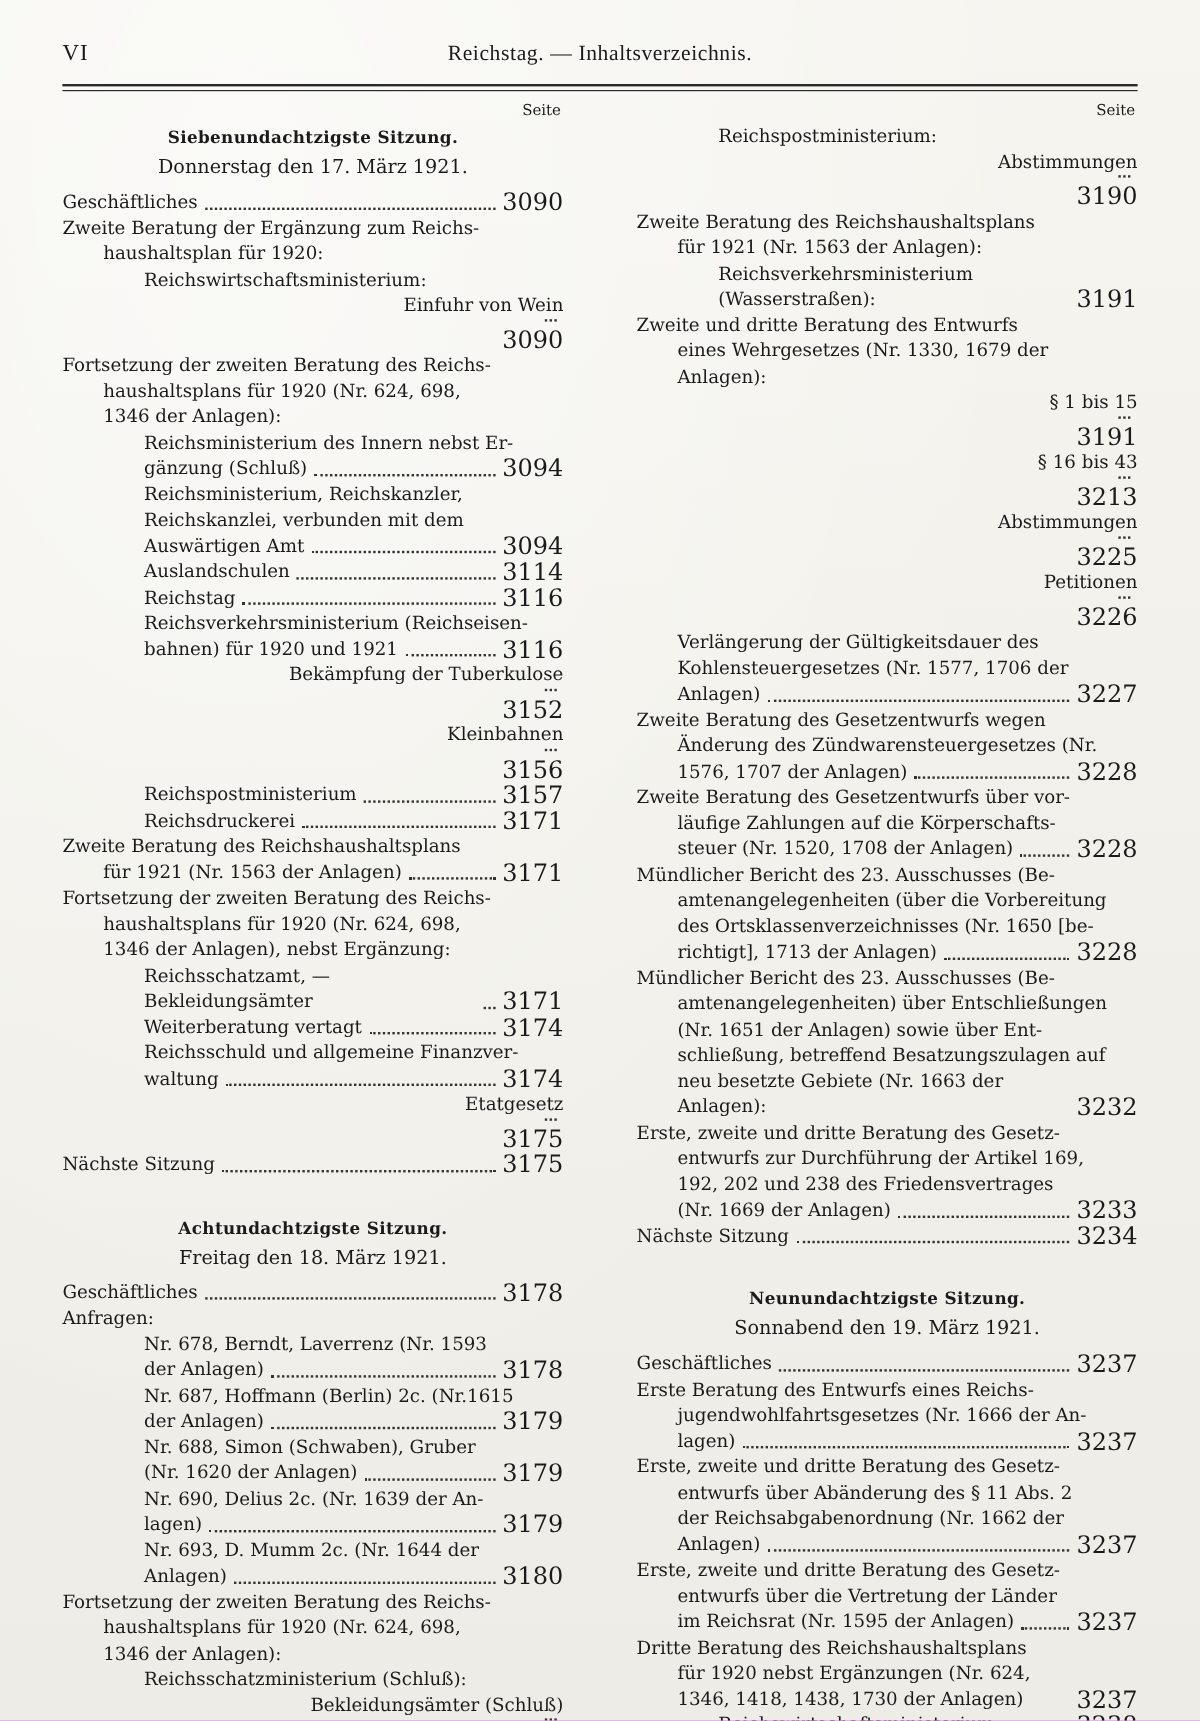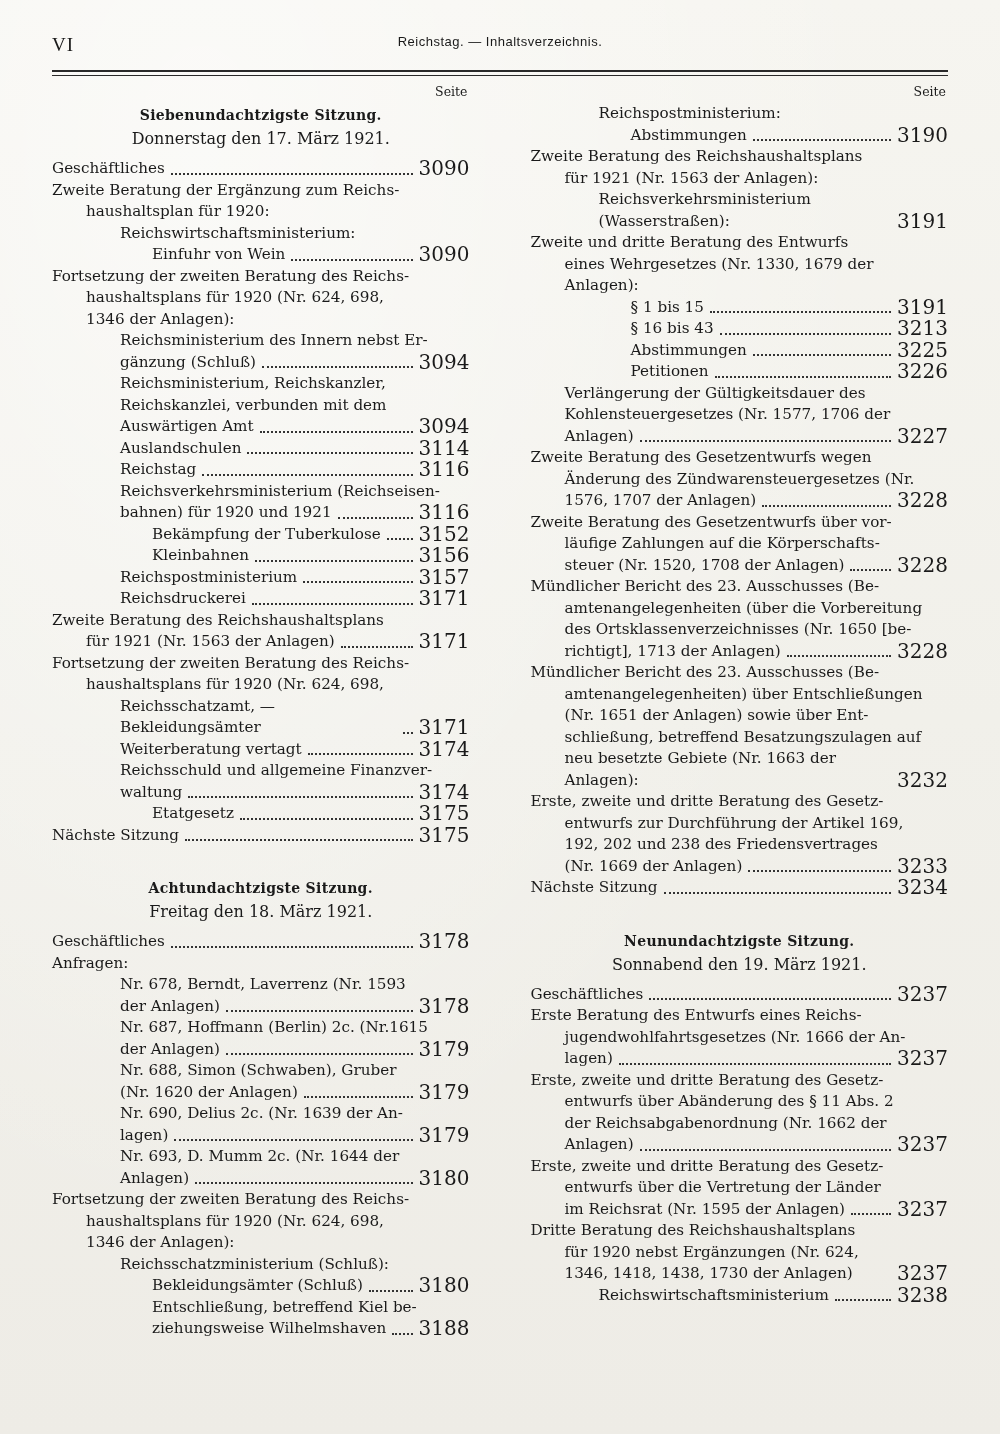--- a/index.html
+++ b/index.html
@@ -46,22 +46,22 @@
     font-family: "Liberation Serif", serif;
     font-size: 19px;
     letter-spacing: 1px;
   }
   .running-title {
     position: absolute;
     left: 0;
     right: 0;
     top: 0;
     text-align: center;
-    font-family: Liberation Sans, sans-serif;
-    font-size: 13px;
+    font-family: Liberation Serif, serif;
+    font-size: 18px;
     letter-spacing: 0.5px;
   }
   .header-rule {
     position: absolute;
     left: 52px;
     right: 52px;
     top: 70px;
     border-top: 2px solid #2a2a2a;
     border-bottom: 1px solid #2a2a2a;
     height: 3px;
@@ -134,21 +134,21 @@
   }
   .entry .pg {
     flex: 0 0 auto;
     font-family: "DejaVu Serif", serif;
     font-size: 20px;
     min-width: 42px;
     text-align: right;
   }
   .ind1 { margin-left: 34px; }
   .ind2 { margin-left: 68px; }
-  .ind3 { margin-left: 100px; }
+  .ind3 { margin-left: 100px; flex-direction: column; }
 </style>
 </head>
 <body>
 
 <div class="page">
   <div class="content">
 
     <div class="header">
       <div class="folio">VI</div>
       <div class="running-title">Reichstag. — Inhaltsverzeichnis.</div>
@@ -253,20 +253,23 @@
               <span class="txt">für 1921 (Nr. 1563 der Anlagen)</span>
               <span class="dots"></span>
               <span class="pg">3171</span>
             </div>
             <div class="entry">
               <span class="txt">Fortsetzung der zweiten Beratung des Reichs-</span>
             </div>
             <div class="entry ind1">
               <span class="txt">haushaltsplans für 1920 (Nr. 624, 698,</span>
             </div>
+            <div class="entry ind1">
+              <span class="txt">1346 der Anlagen), nebst Ergänzung:</span>
+            </div>
             <div class="entry ind2">
               <span class="txt">Reichsschatzamt, — Bekleidungsämter</span>
               <span class="dots"></span>
               <span class="pg">3171</span>
             </div>
             <div class="entry ind2">
               <span class="txt">Weiterberatung vertagt</span>
               <span class="dots"></span>
               <span class="pg">3174</span>
             </div>

